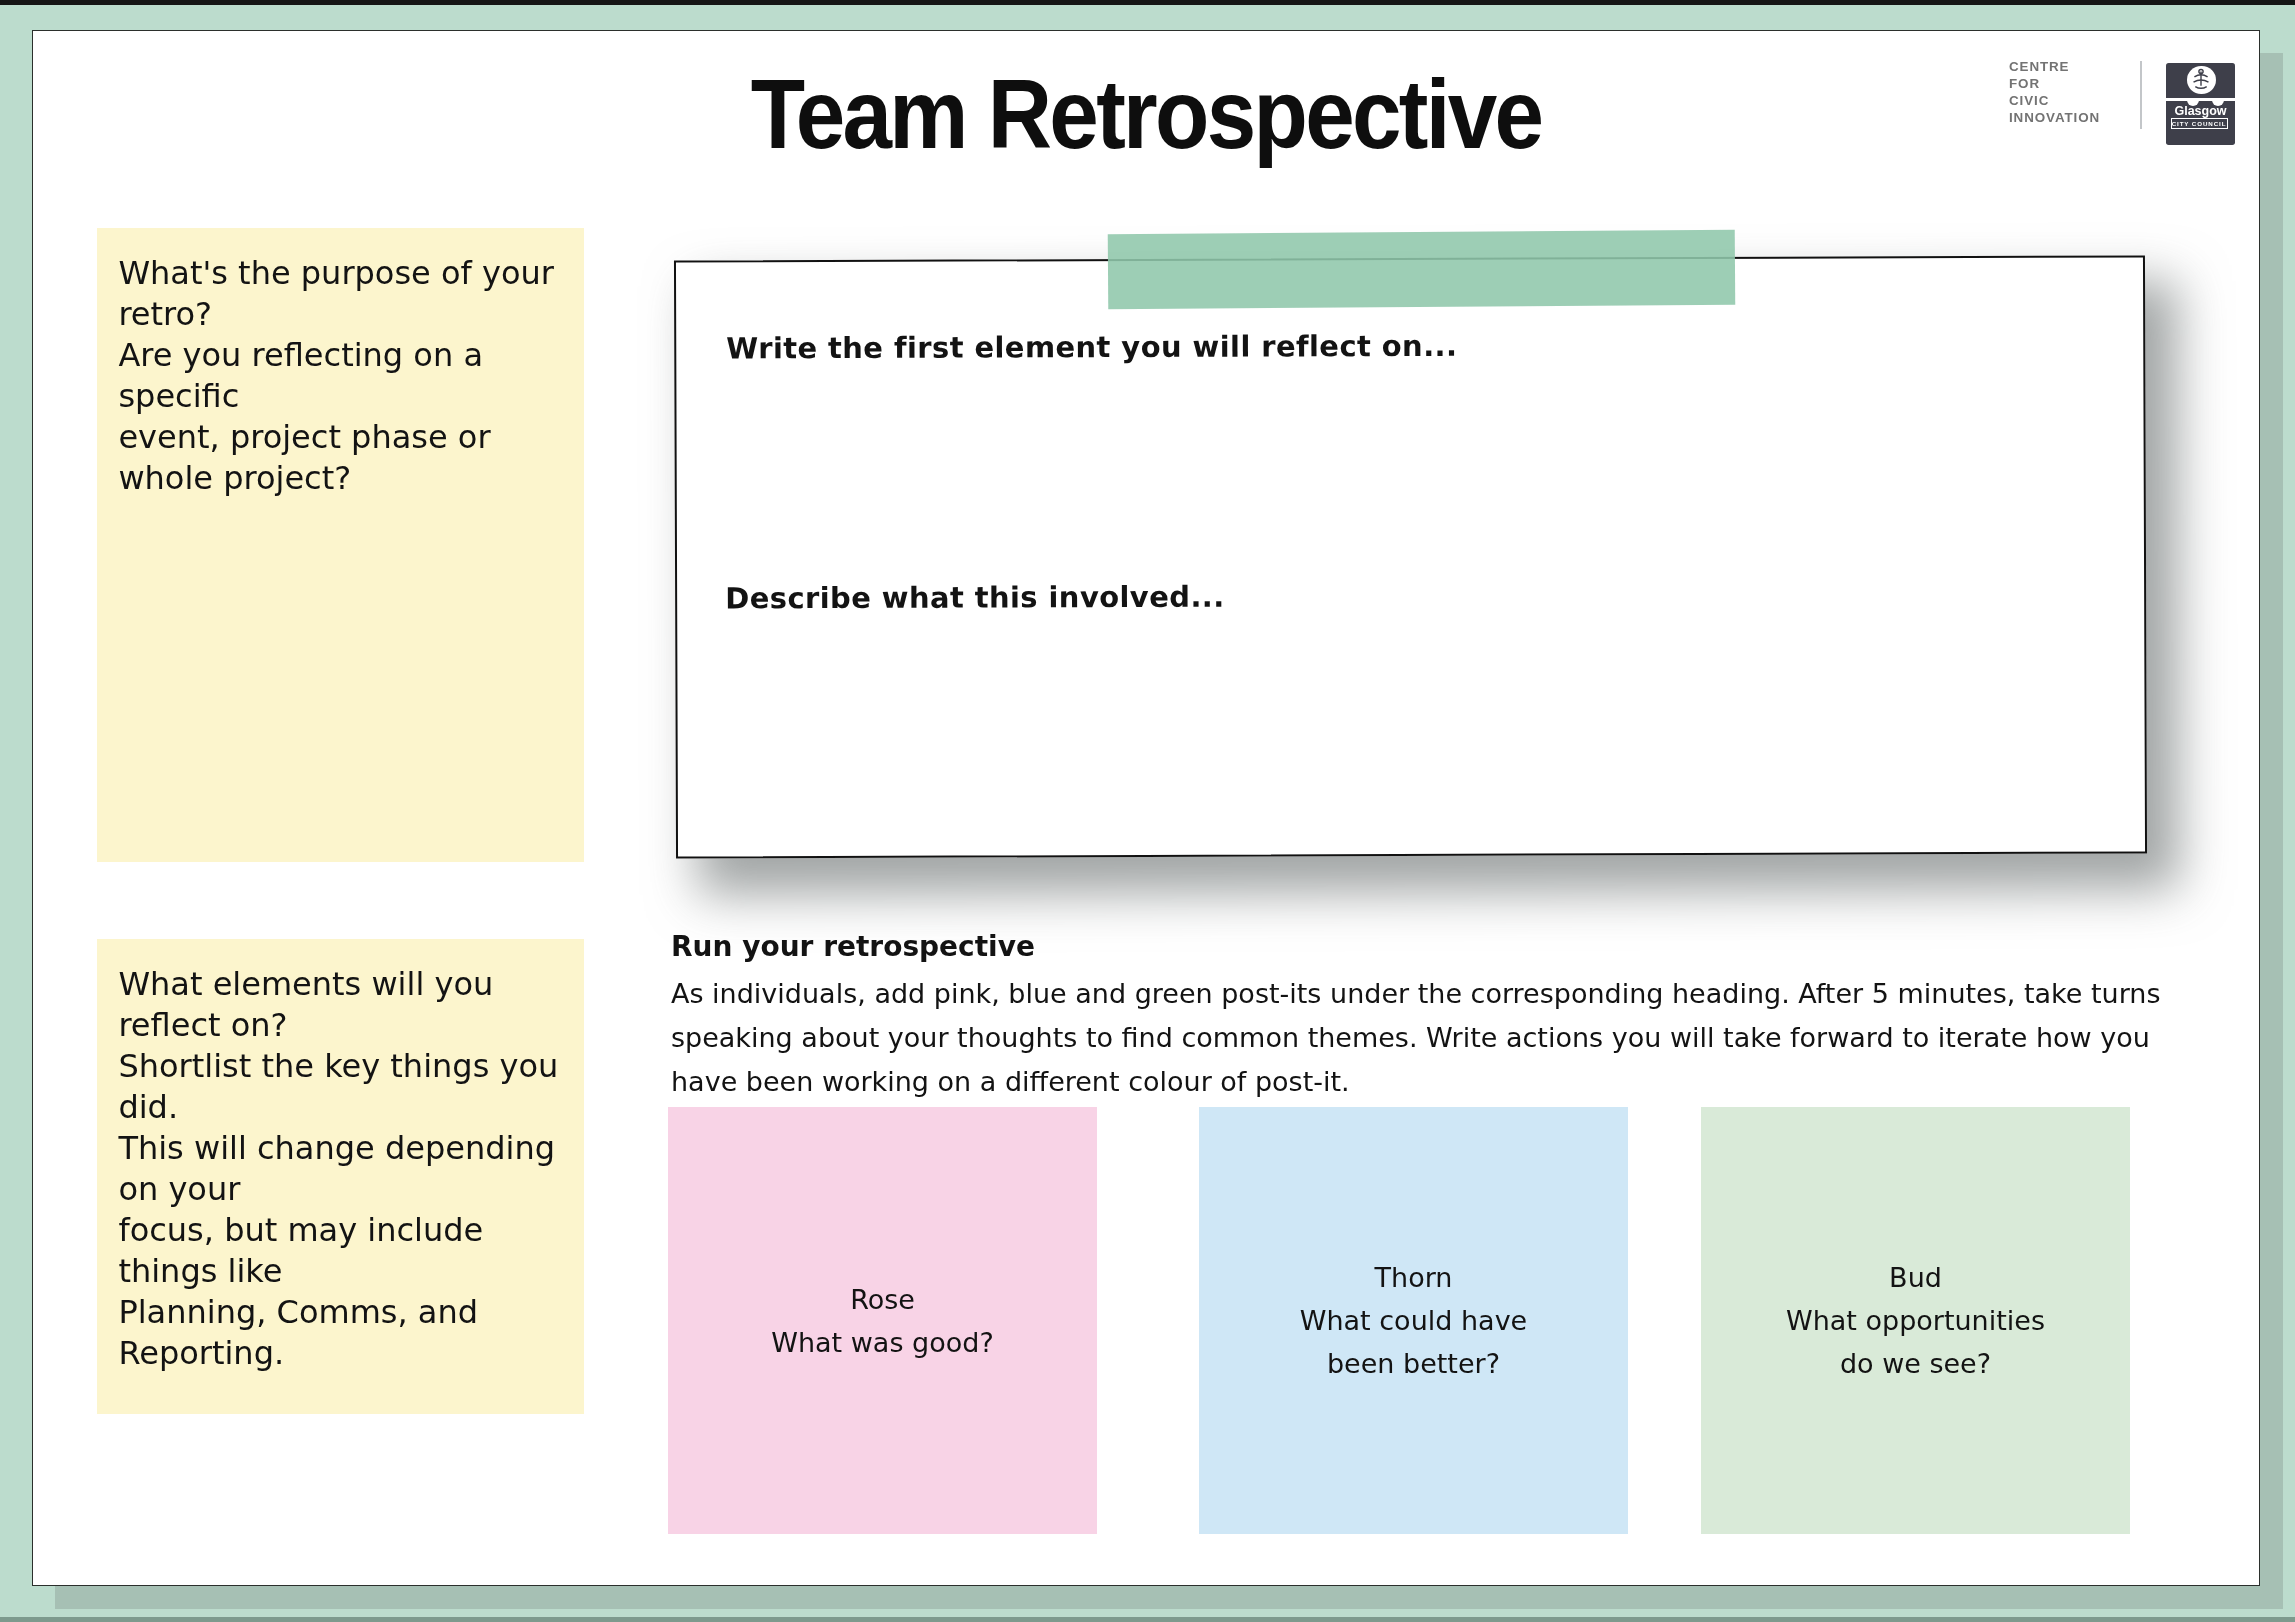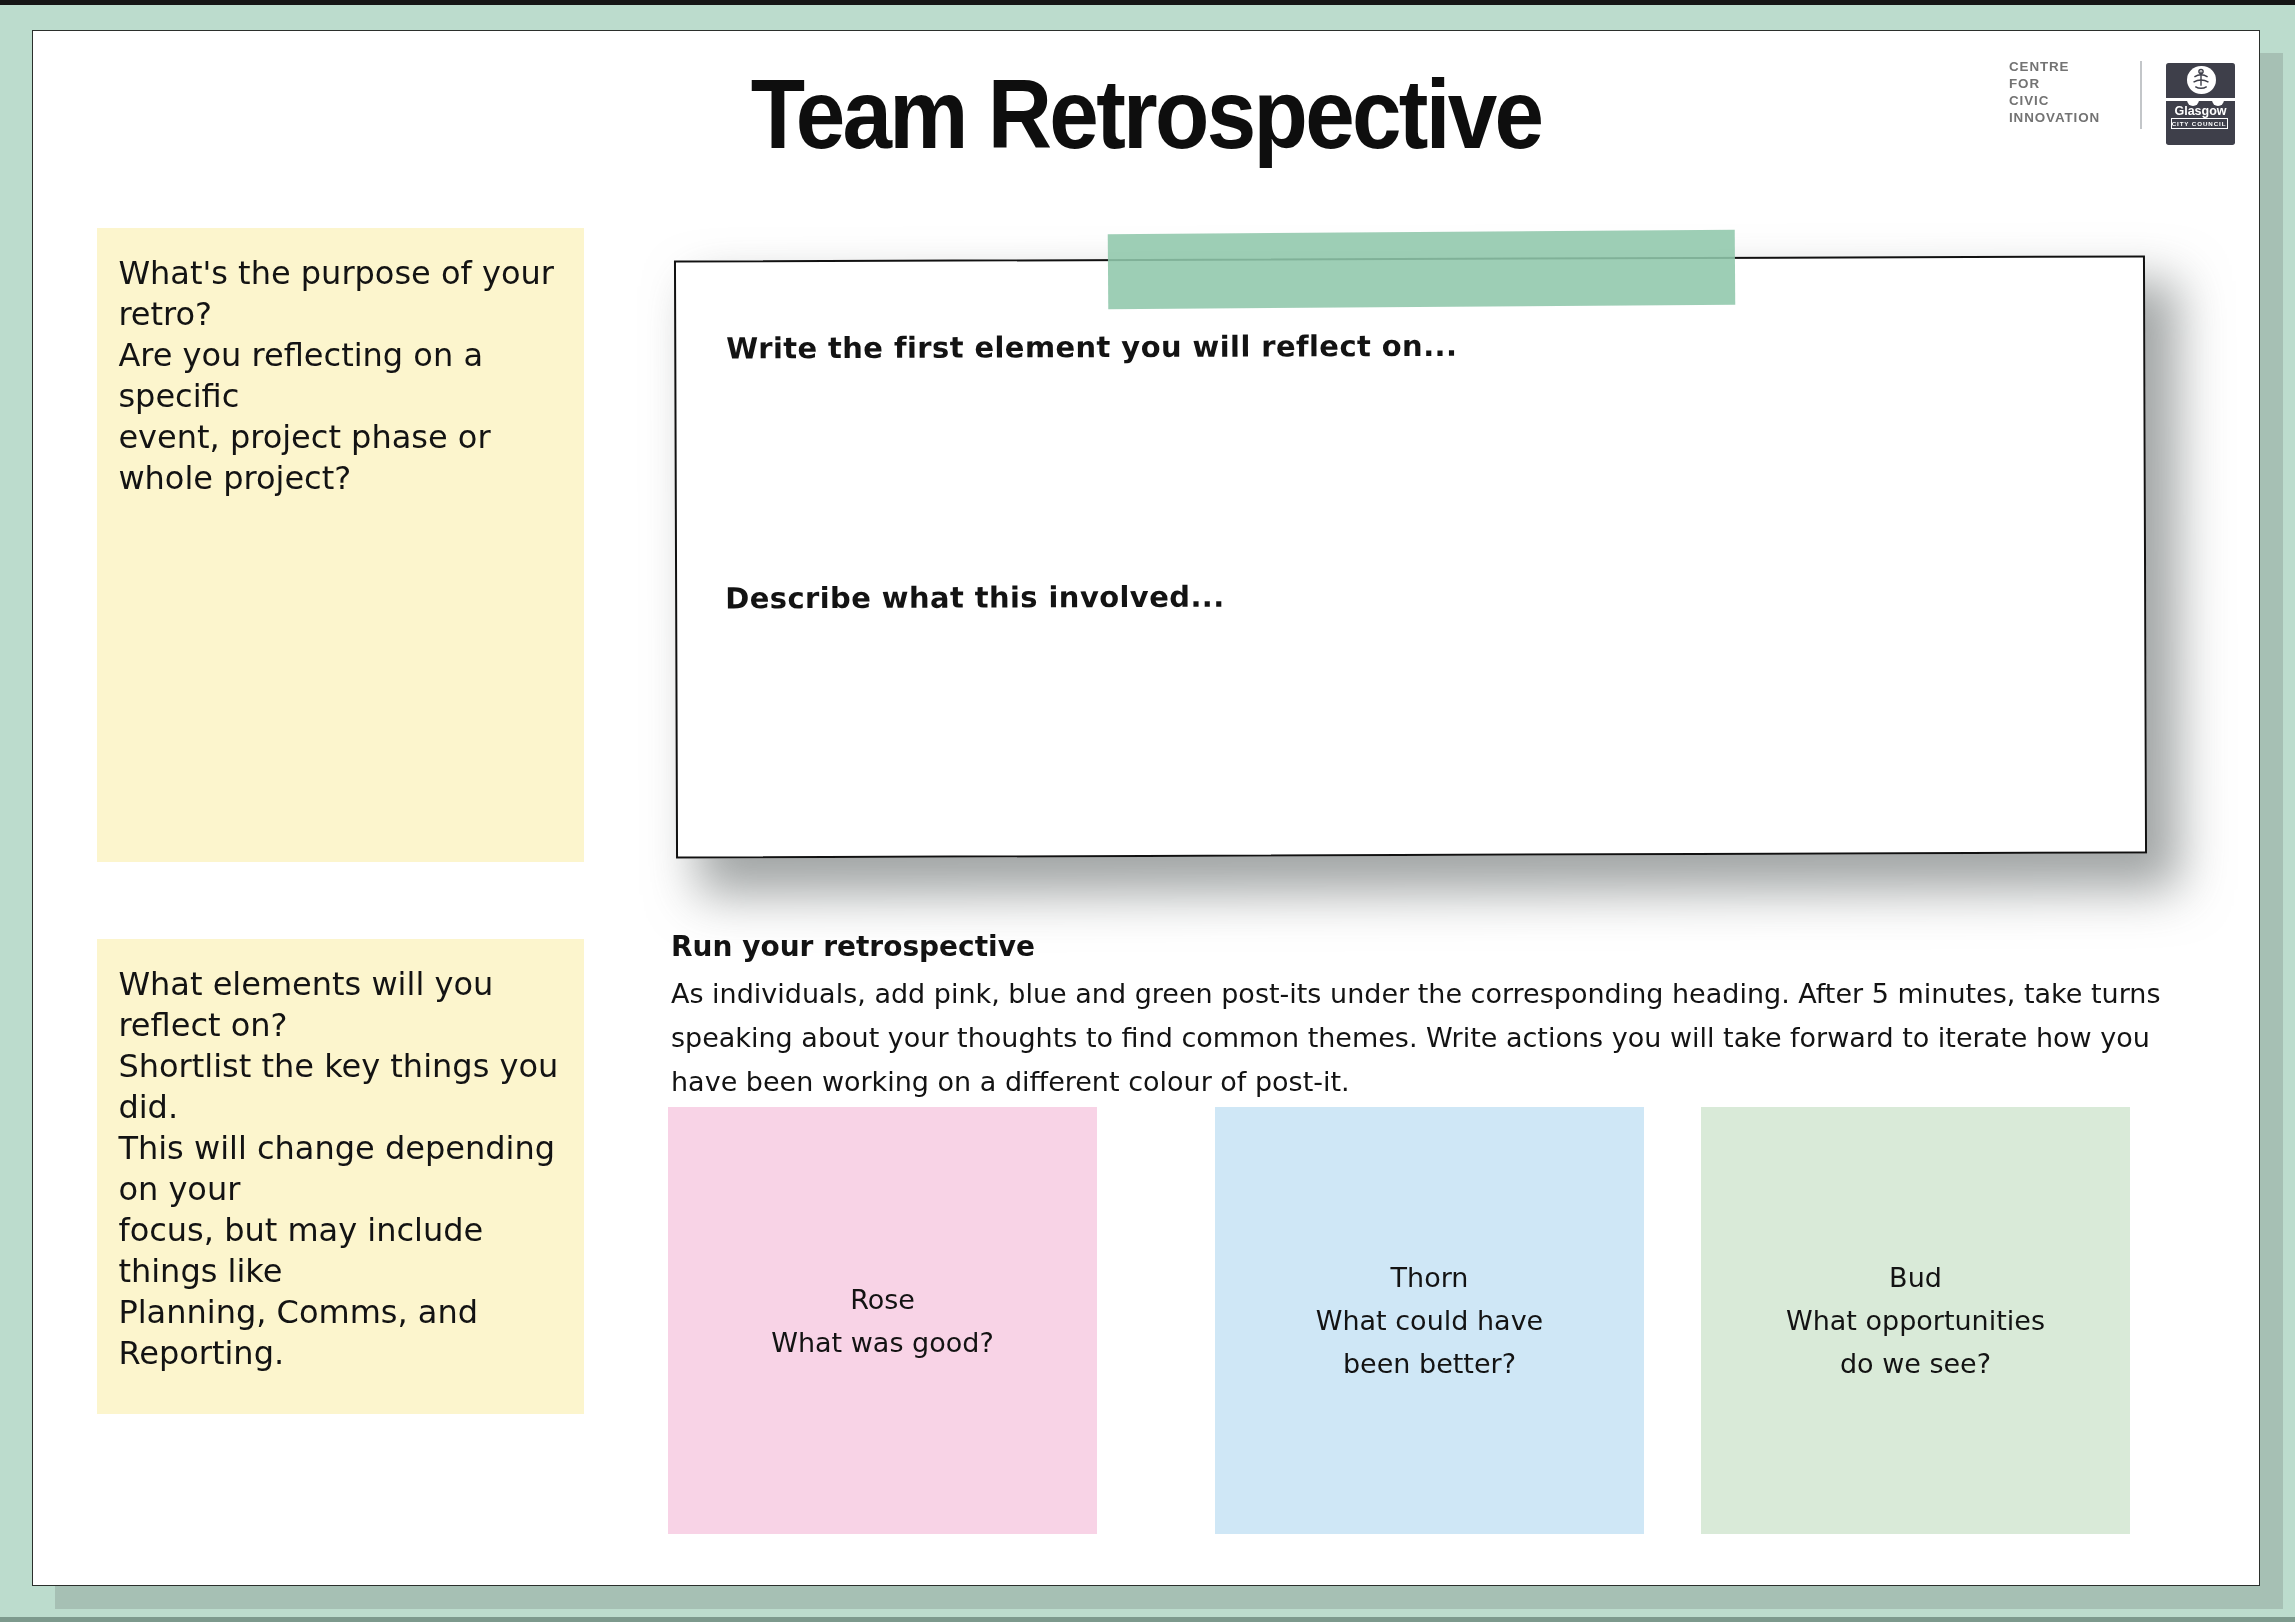--- a/index.html
+++ b/index.html
@@ -151,21 +151,21 @@
     <div class="body">As individuals, add pink, blue and green post-its under the corresponding heading. After 5 minutes, take turns
 speaking about your thoughts to find common themes. Write actions you will take forward to iterate how you
 have been working on a different colour of post-it.</div>
   </div>
 
   <div class="column col-rose" style="background: rgb(248, 211, 230);">
     <div class="t">Rose</div>
     <div class="q">What was good?</div>
   </div>
 
-  <div class="column col-thorn" style="background: rgb(207, 231, 246); margin-left: 16px;">
+  <div class="column col-thorn" style="background: rgb(207, 231, 246);">
     <div class="t">Thorn</div>
     <div class="q">What could have
 been better?</div>
   </div>
 
   <div class="column col-bud" style="background: rgb(217, 234, 216);">
     <div class="t">Bud</div>
     <div class="q">What opportunities
 do we see?</div>
   </div>

